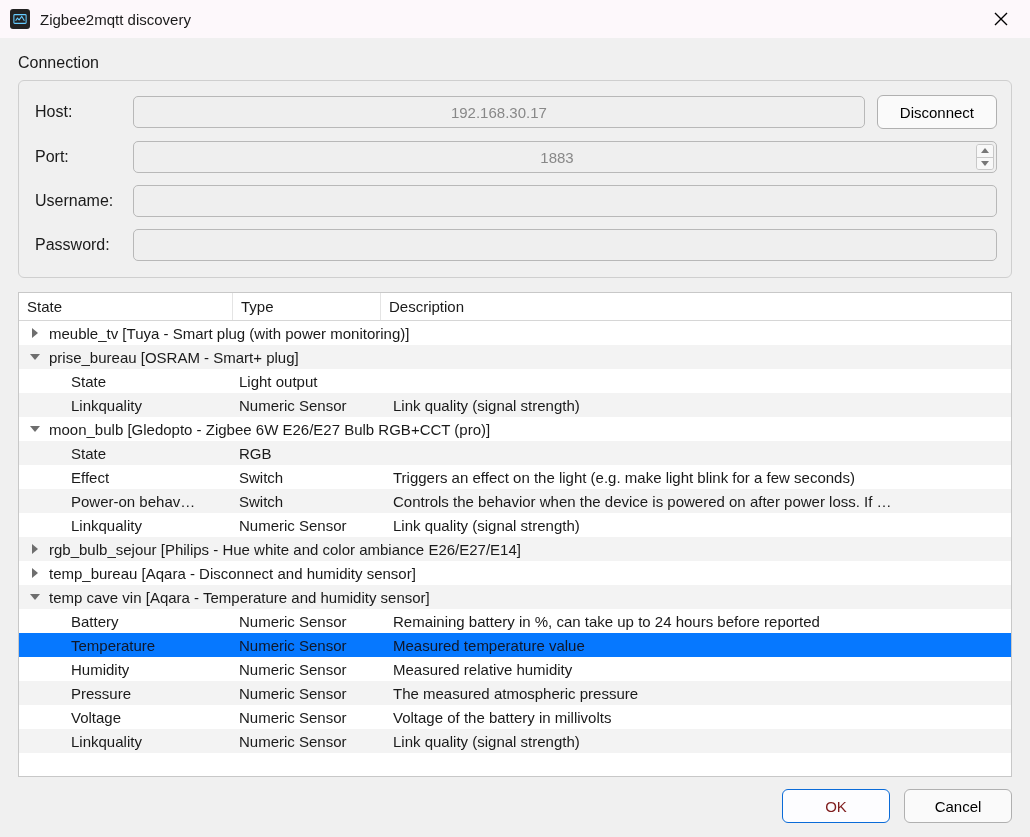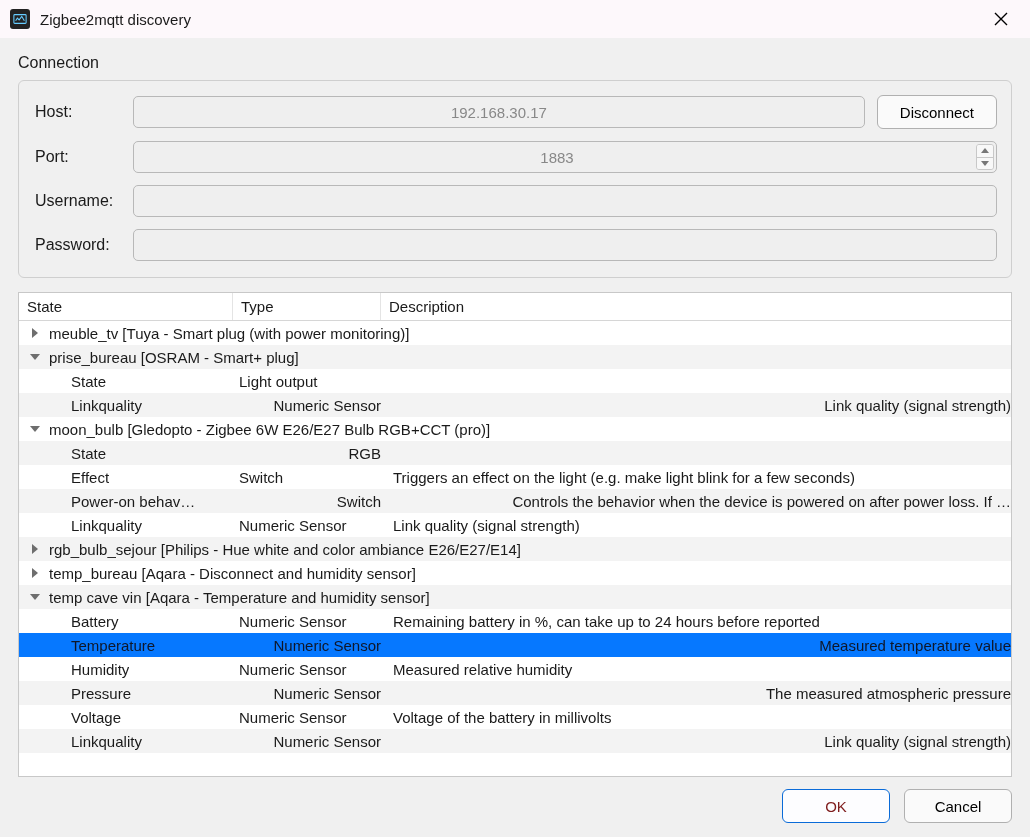--- a/index.html
+++ b/index.html
@@ -175,21 +175,21 @@
     flex: 1;
     overflow-y: scroll;
     font-size: 15px;
   }
   .row {
     display: flex;
     height: 24px;
     align-items: center;
     white-space: nowrap;
   }
-  .row.alt { background: #f3f3f3; text-align: right; }
+  .row.alt { background: #f3f3f3; }
   .row.selected { background: #0678ff; color: #0f172a; }
   .row .c-name {
     width: 214px;
     display: flex;
     align-items: center;
     padding-left: 8px;
     overflow: hidden;
     text-overflow: ellipsis;
   }
   .row .c-type { width: 148px; padding-left: 6px; }

